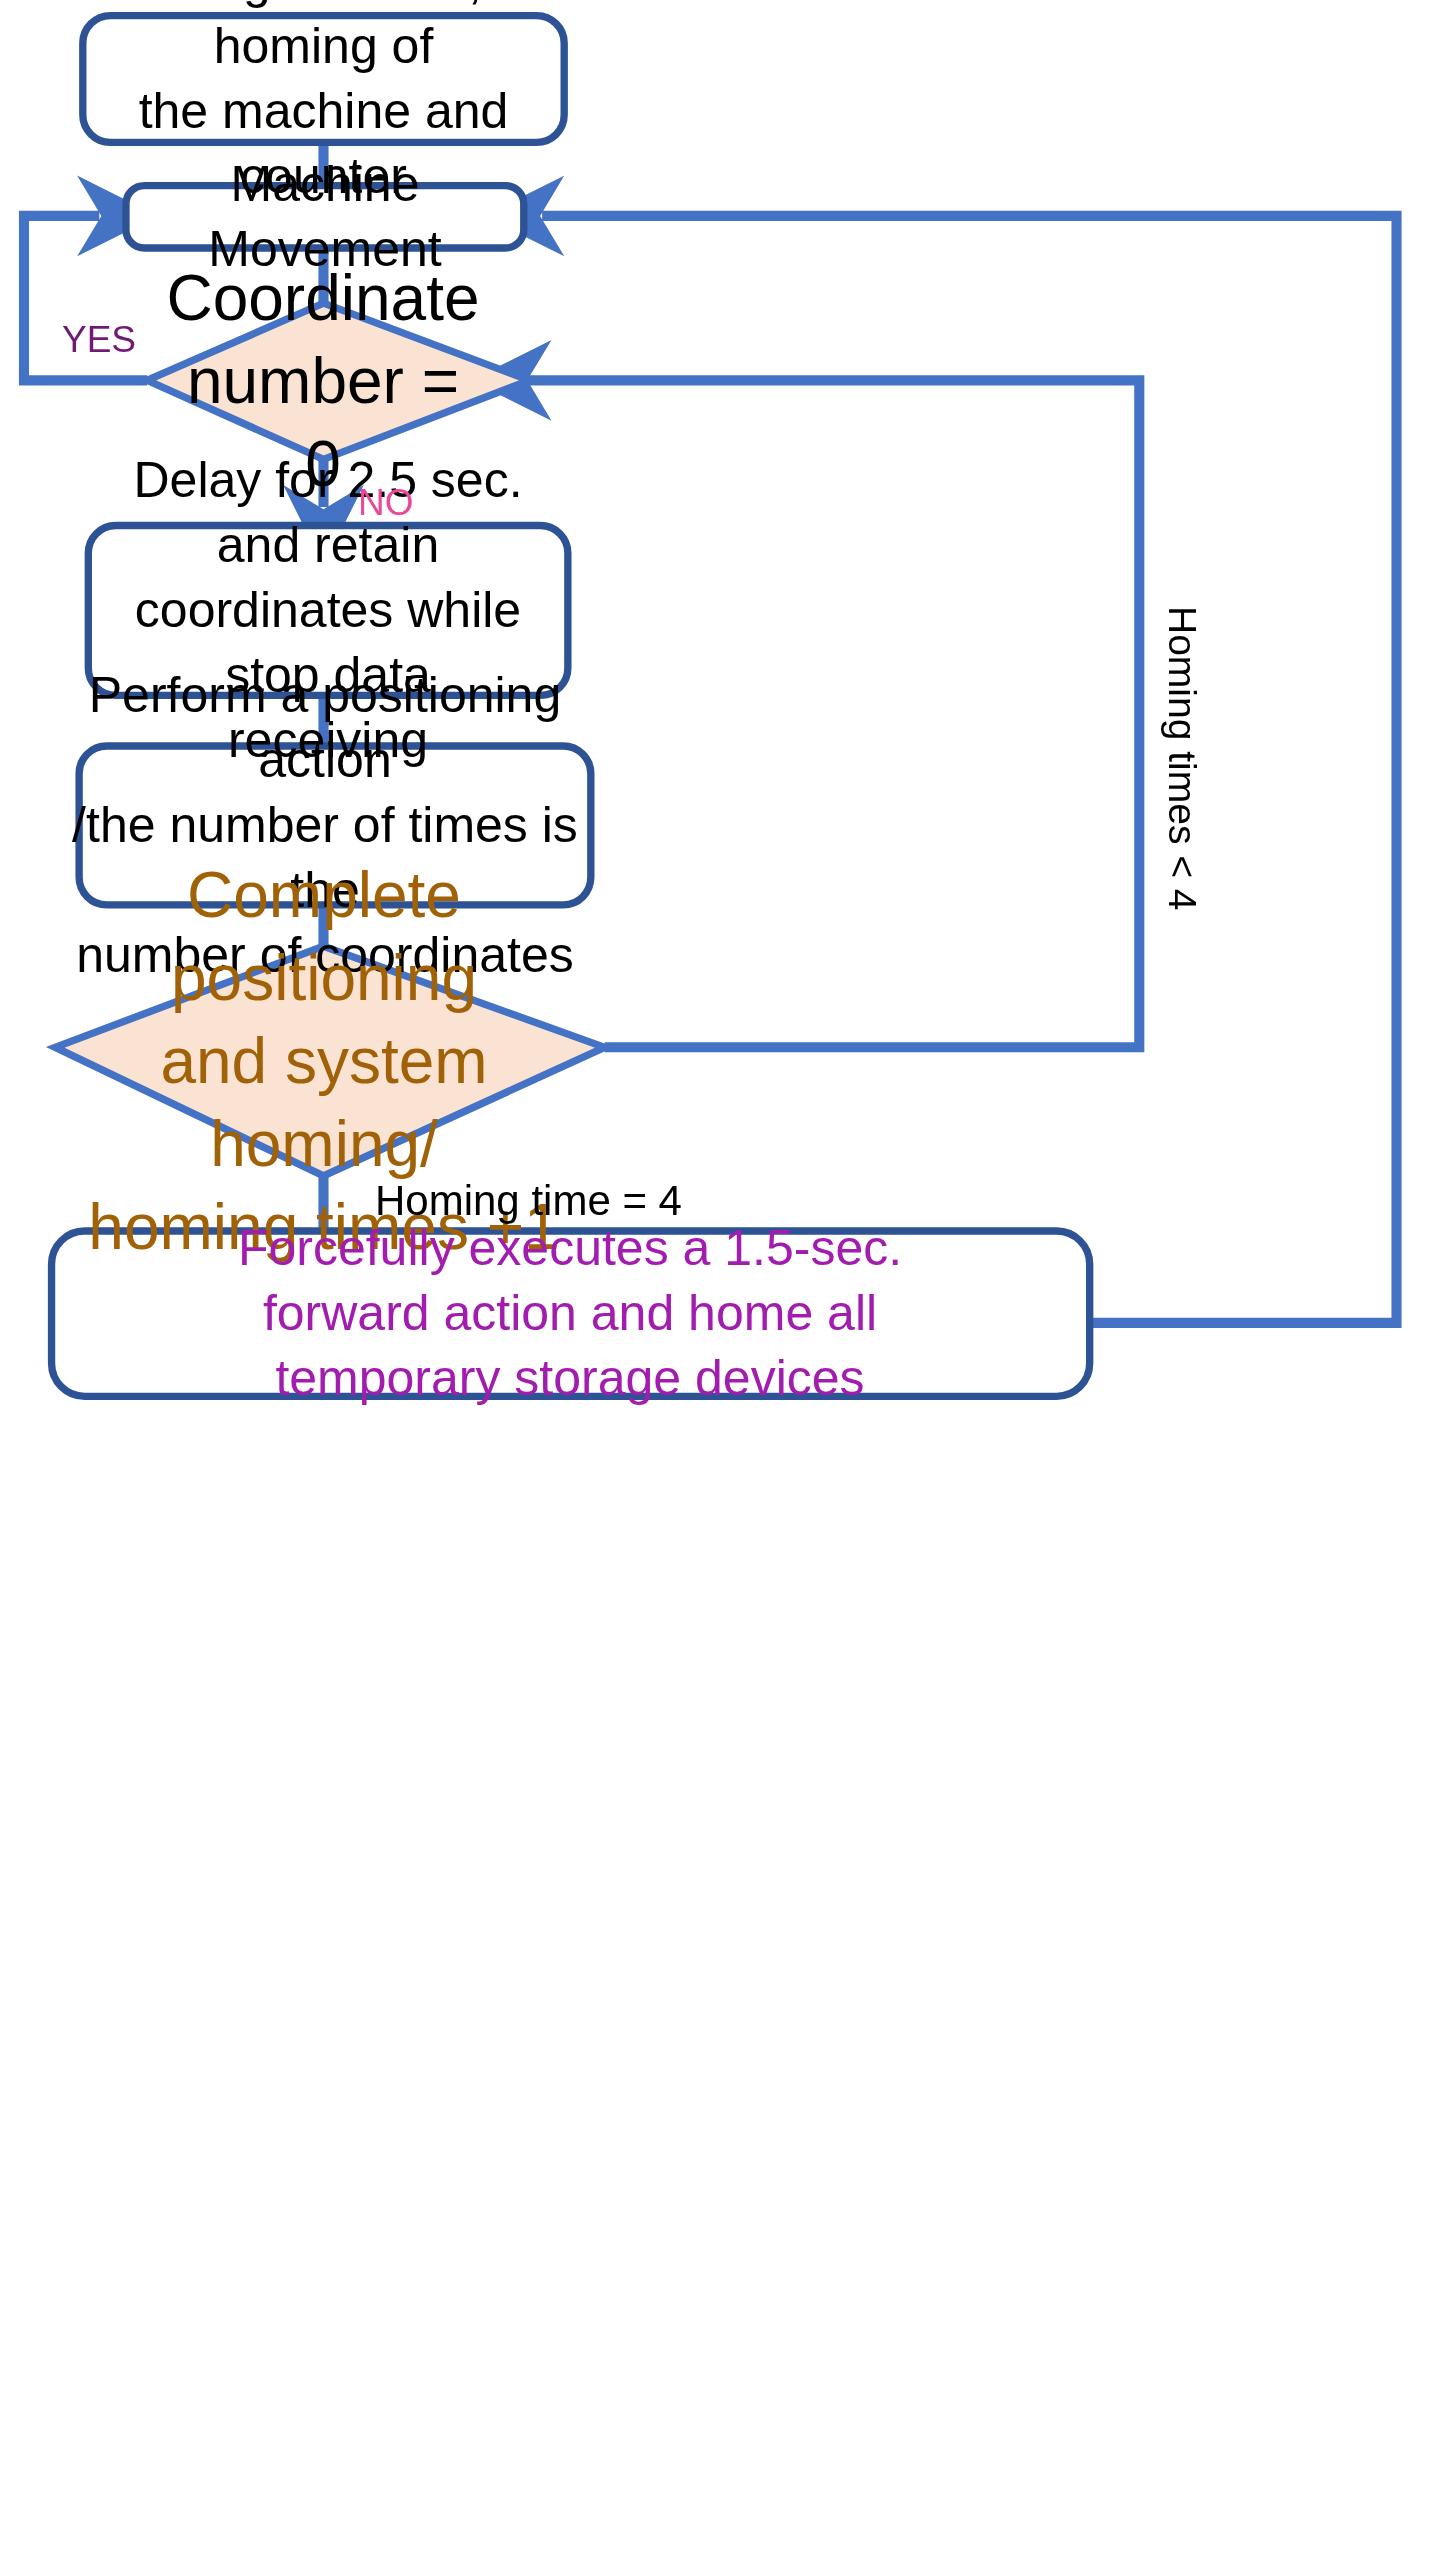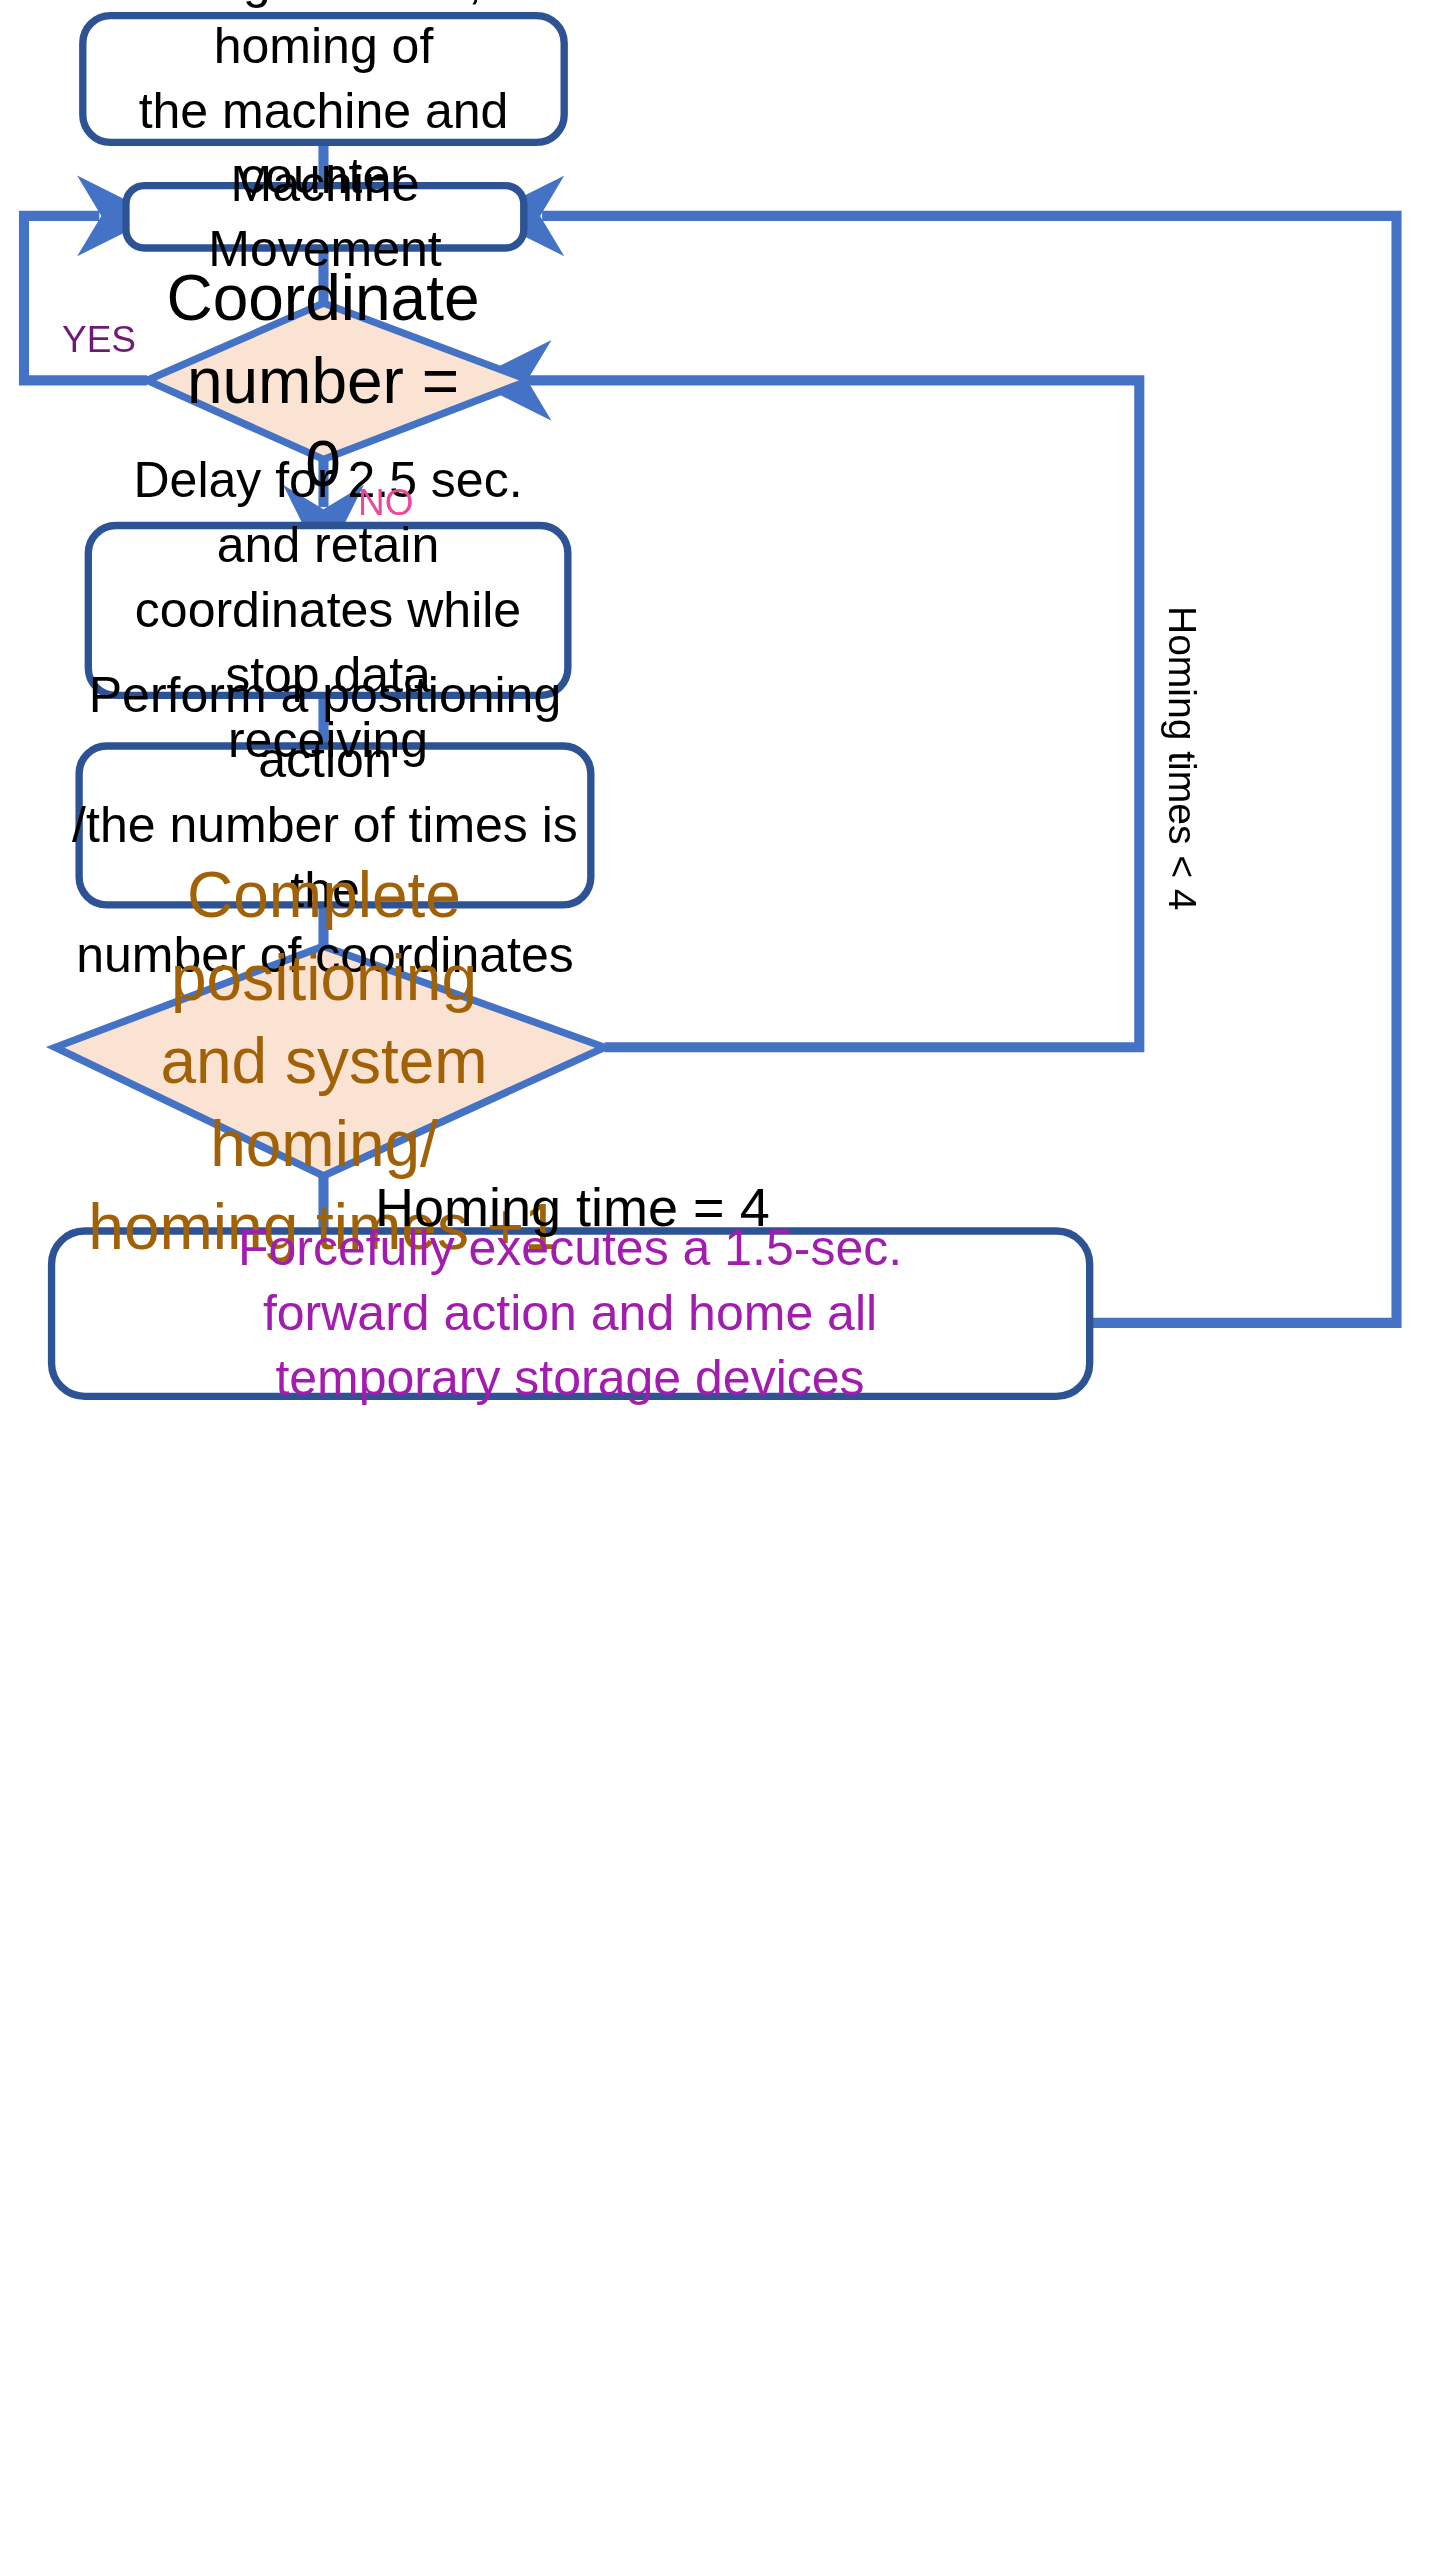--- a/index.html
+++ b/index.html
@@ -41,21 +41,21 @@
   .dec-text  { font-size: 64px; }
 
   
   .edge-label {
     position: absolute;
     color: #000000;
     font-size: 37px;
     line-height: 1.1;
     white-space: nowrap;
   }
-  .edge-label.big { font-size: 54px; }
+  .edge-label.big { font-size: 42px; }
   .edge-label.vertical {
     transform-origin: left top;
     transform: rotate(90deg);
     font-size: 39px;
   }
 </style>
 </head>
 <body style="background: rgb(255, 255, 255);">
 
 <div id="canvas" style="background: rgb(255, 255, 255);">

